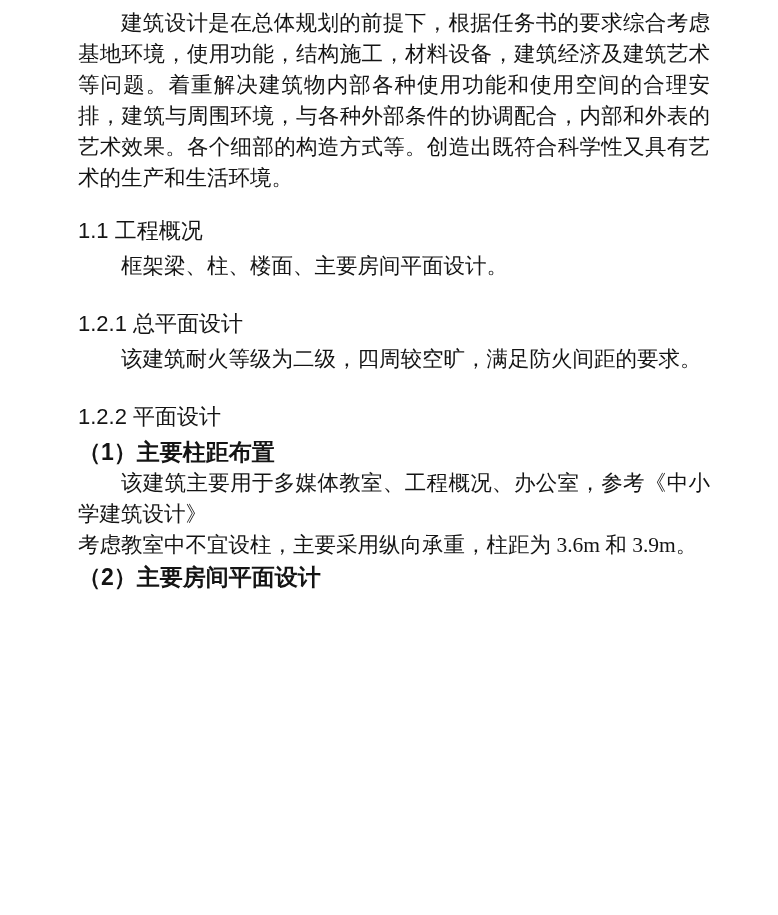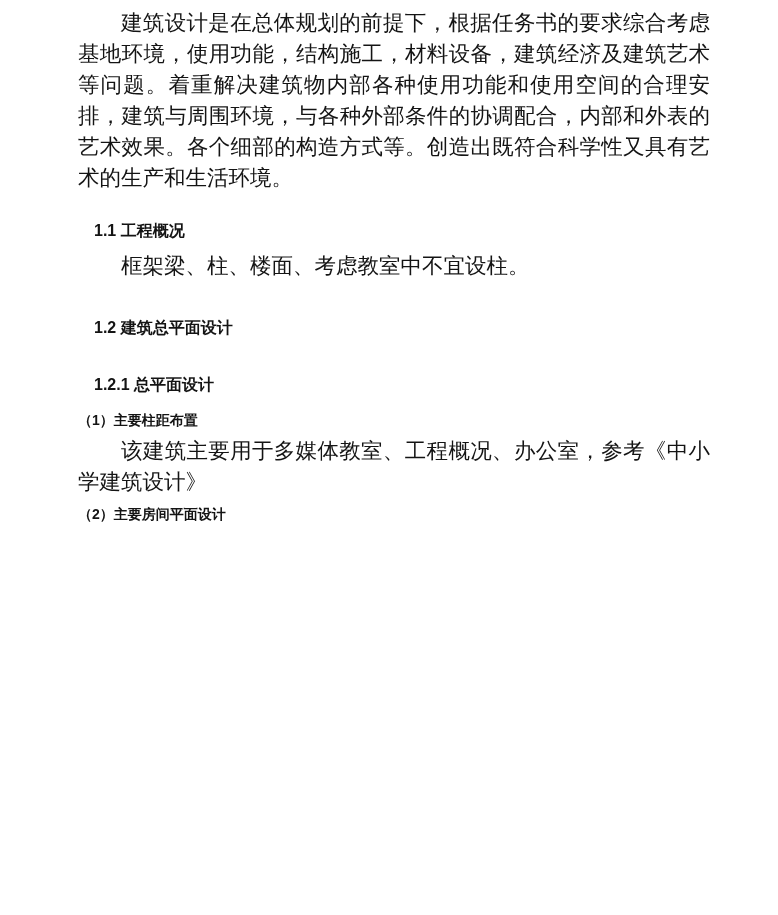--- a/index.html
+++ b/index.html
@@ -23,32 +23,32 @@
     font-size: 21.5px;
     line-height: 31px;
     text-align: justify;
     text-indent: 2em;
     word-break: break-all;
   }
   .para.no-indent {
     text-indent: 0;
   }
   .h-section {
-    margin: 16px;
+    margin: 0;
     font-family: "Liberation Sans", "DejaVu Sans", sans-serif;
-    font-weight: bold;
-    font-size: 16px;
+    font-weight: normal;
+    font-size: 22px;
     line-height: 31px;
     text-indent: 0;
   }
   .h-item {
     margin: 0;
     font-family: "Liberation Sans", "DejaVu Sans", sans-serif;
     font-weight: bold;
-    font-size: 14px;
+    font-size: 23px;
     line-height: 31px;
     text-indent: 0;
   }
   
   .mt-h11  { margin-top: 21px; margin-bottom: 5px; }
   .mt-h12  { margin-top: 30px; }
   .mt-h121 { margin-top: 26px; margin-bottom: 5px; }
   .mt-h122 { margin-top: 26px; margin-bottom: 5px; }
   .mt-item { margin-top: 1px; }
 </style>
@@ -57,28 +57,30 @@
 
 <div class="page">
 
   <p class="para">建筑设计是在总体规划的前提下，根据任务书的要求综合考虑基地环境，使用功能，结构施工，材料设备，建筑经济及建筑艺术等问题。着重解决建筑物内部各种使用功能和使用空间的合理安排，建筑与周围环境，与各种外部条件的协调配合，内部和外表的艺术效果。各个细部的构造方式等。创造出既符合科学性又具有艺术的生产和生活环境。</p>
 
 
   <h2 class="h-section mt-h11">1.1 工程概况</h2>
 
 
 
-  <p class="para">框架梁、柱、楼面、考虑教室中不宜设柱。</p>
+  <p class="para">框架梁、柱、楼面、主要房间平面设计。</p>
 
-  <h2 class="h-section mt-h12">1.2 建筑总平面设计</h2>
 
   <h3 class="h-section mt-h121">1.2.1 总平面设计</h3>
 
+  <p class="para">该建筑耐火等级为二级，四周较空旷，满足防火间距的要求。</p>
 
+  <h3 class="h-section mt-h122">1.2.2 平面设计</h3>
 
   <h4 class="h-item mt-item">（1）主要柱距布置</h4>
 
   <p class="para">该建筑主要用于多媒体教室、工程概况、办公室，参考《中小学建筑设计》</p>
 
+  <p class="para no-indent">考虑教室中不宜设柱，主要采用纵向承重，柱距为 3.6m 和 3.9m。</p>
 
   <h4 class="h-item mt-item">（2）主要房间平面设计</h4>
 
 </div>
 
 </body></html>

